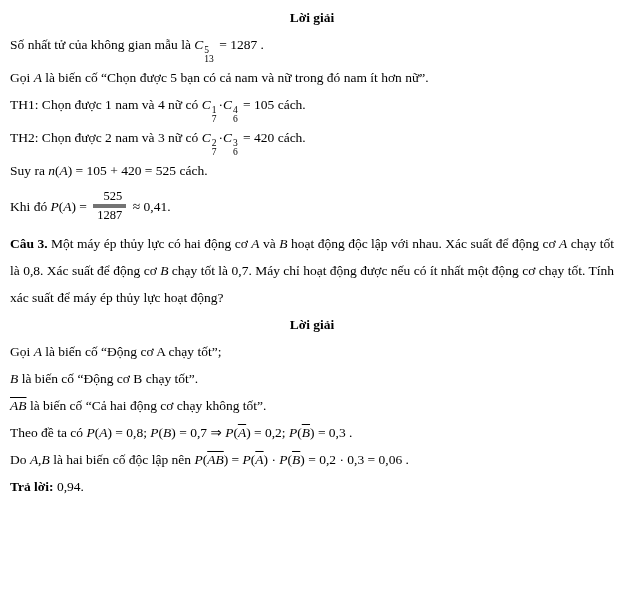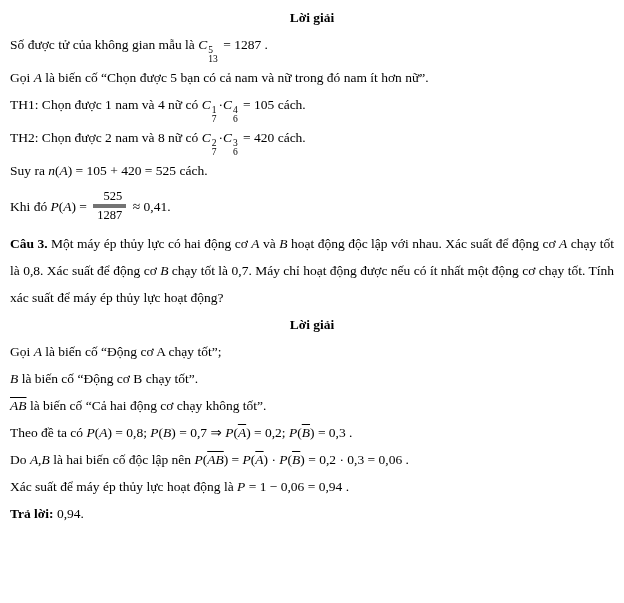--- a/index.html
+++ b/index.html
@@ -23,36 +23,36 @@
   .tall{line-height:46px;}
 </style>
 </head>
 <body>
 
 <div class="page">
 
 
   <p class="center"><b>Lời giải</b></p>
 
-  <p><span>Số được tử của không gian mẫu là </span><span class="mvar">C</span><span class="ss">
+  <p><span>Số nhất tử của không gian mẫu là </span><span class="mvar">C</span><span class="ss">
         <span>5</span>
         <span>13</span>
       </span><span> = 1287 .</span></p>
 
   <p><span>Gọi </span><span class="mvar">A</span><span> là biến cố “Chọn được 5 bạn có cả nam và nữ trong đó nam ít hơn nữ”.</span></p>
 
   <p><span>TH1: Chọn được 1 nam và 4 nữ có </span><span class="mvar">C</span><span class="ss">
         <span>1</span>
         <span>7</span>
       </span><span>·</span><span class="mvar">C</span><span class="ss">
         <span>4</span>
         <span>6</span>
       </span><span> = 105 cách.</span></p>
 
-  <p><span>TH2: Chọn được 2 nam và 8 nữ có </span><span class="mvar">C</span><span class="ss">
+  <p><span>TH2: Chọn được 2 nam và 3 nữ có </span><span class="mvar">C</span><span class="ss">
         <span>2</span>
         <span>7</span>
       </span><span>·</span><span class="mvar">C</span><span class="ss">
         <span>3</span>
         <span>6</span>
       </span><span> = 420 cách.</span></p>
 
   <p><span>Suy ra </span><span class="mvar">n</span><span>(</span><span class="mvar">A</span><span>) = 105 + 420 = 525 cách.</span></p>
 
   <p class="tall"><span>Khi đó </span><span class="mvar">P</span><span>(</span><span class="mvar">A</span><span>) = </span><span class="frac"><span class="num">525</span><span class="den">1287</span></span><span> ≈ 0,41.</span></p>
@@ -65,17 +65,16 @@
   <p><span>Gọi </span><span class="mvar">A</span><span> là biến cố “Động cơ A chạy tốt”;</span></p>
 
   <p><span class="mvar">B</span><span> là biến cố “Động cơ B chạy tốt”.</span></p>
 
   <p><span class="mvar ov">AB</span><span> là biến cố “Cả hai động cơ chạy không tốt”.</span></p>
 
   <p><span>Theo đề ta có </span><span class="mvar">P</span><span>(</span><span class="mvar">A</span><span>) = 0,8; </span><span class="mvar">P</span><span>(</span><span class="mvar">B</span><span>) = 0,7 ⇒ </span><span class="mvar">P</span><span>(</span><span class="mvar ov">A</span><span>) = 0,2; </span><span class="mvar">P</span><span>(</span><span class="mvar ov">B</span><span>) = 0,3 .</span></p>
 
   <p><span>Do </span><span class="mvar">A,B</span><span> là hai biến cố độc lập nên </span><span class="mvar">P</span><span>(</span><span class="mvar ov">AB</span><span>) = </span><span class="mvar">P</span><span>(</span><span class="mvar ov">A</span><span>) · </span><span class="mvar">P</span><span>(</span><span class="mvar ov">B</span><span>) = 0,2 · 0,3 = 0,06 .</span></p>
 
-  <p><span>Xác suất để máy ép thủy lực hoạt động là </span><span class="mvar">P</span><span> = 1 − 0,06 = 0,94 .</span></p>
 
   <p><b>Trả lời:</b><span> 0,94.</span></p>
 
 </div>
 
 </body></html>

